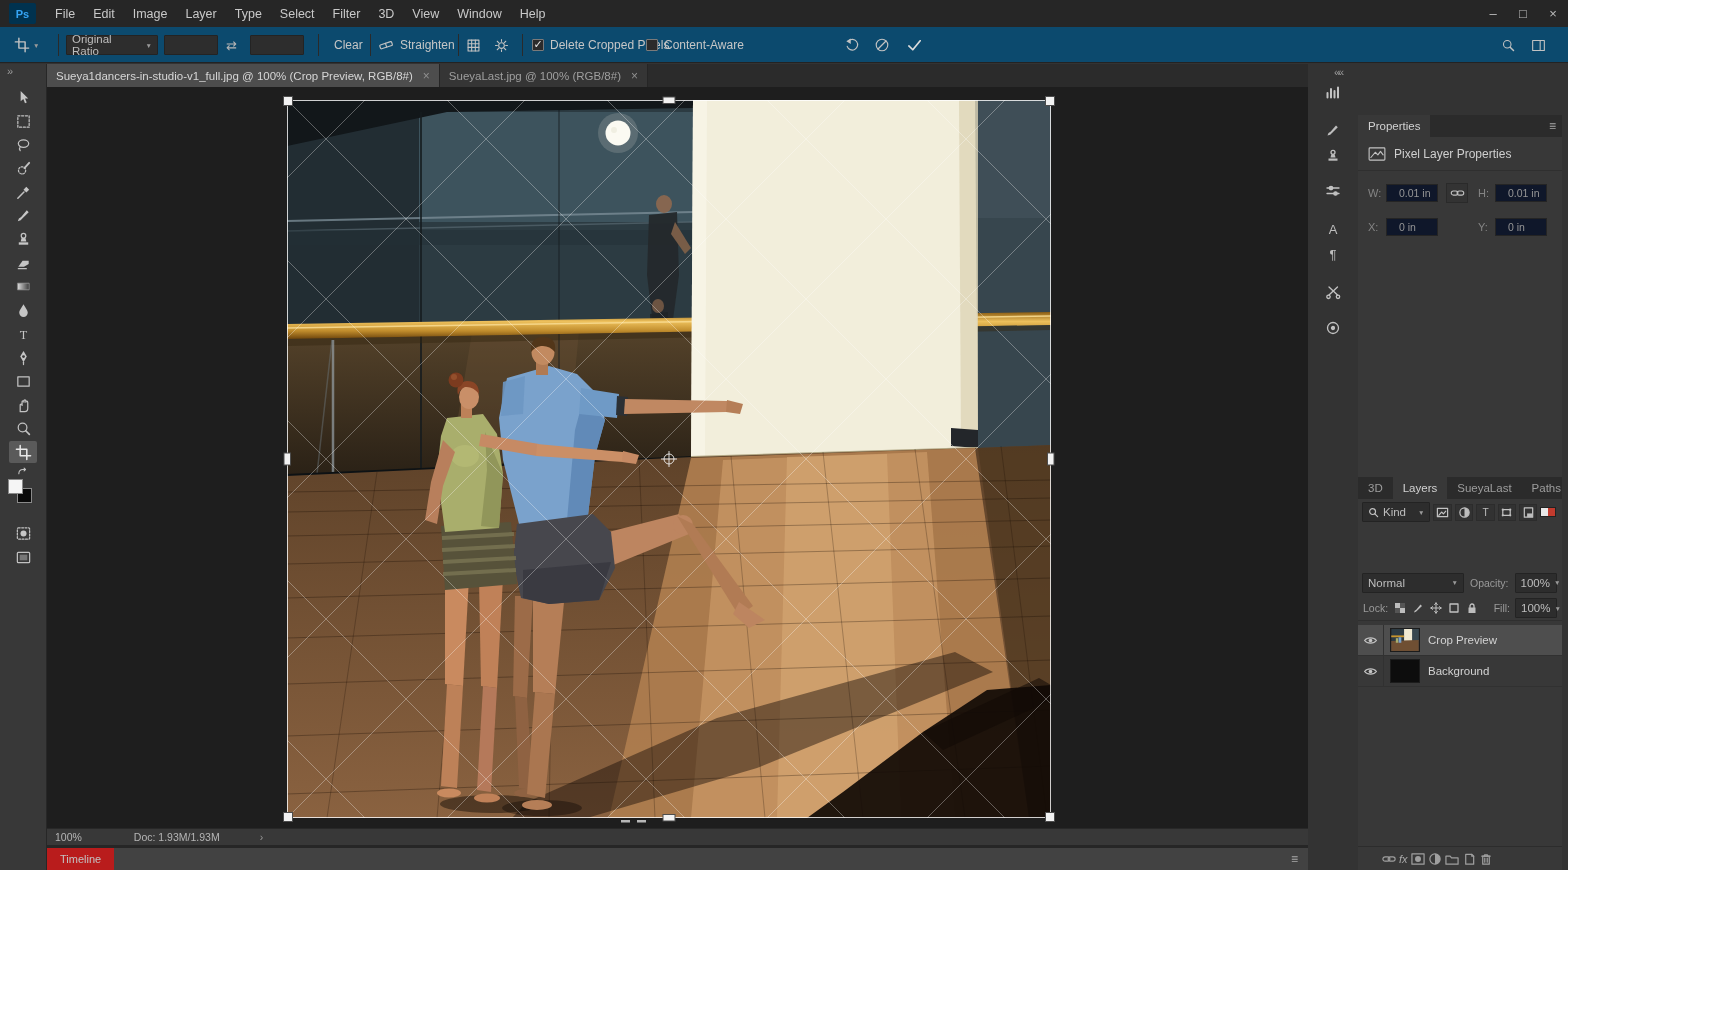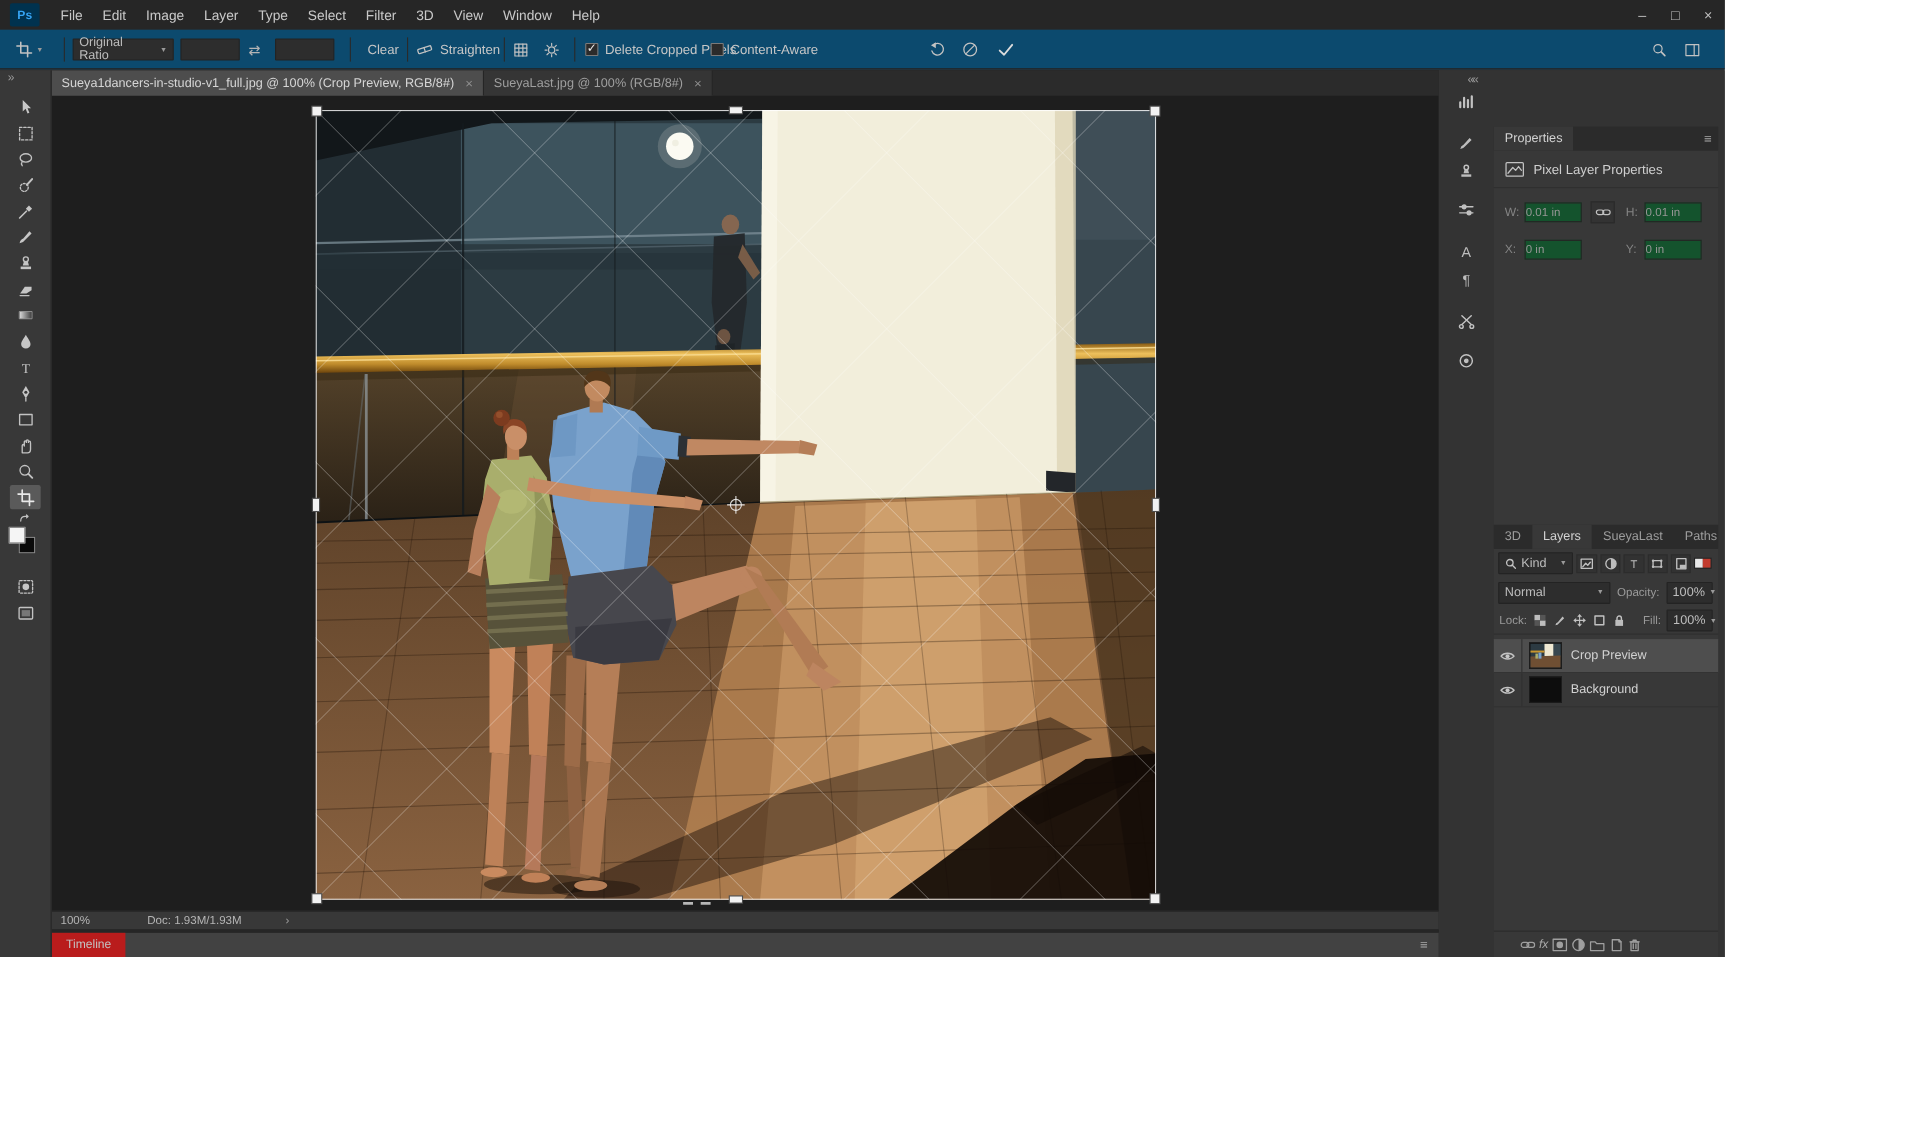--- a/index.html
+++ b/index.html
@@ -69,32 +69,32 @@
   .props-panel { top:11px; height:395px;margin-top:40px; }
   .layers-panel { top:413px; bottom:0; }
   .ptab-row { height:22px; background:#2b2b2b; display:flex; align-items:stretch; }
   .ptab { padding:0 10px; display:flex; align-items:center; font-size:11.5px; color:#9d9d9d; }
   .ptab.active { background:#383838; color:#d2d2d2; }
   .pmenu { margin-left:auto; margin-right:6px; align-self:center; color:#a8a8a8; font-size:12px; }
 
   .props-header { display:flex; align-items:center; gap:8px; height:34px; padding:0 10px; border-bottom:1px solid #2f2f2f; color:#cfcfcf; font-size:12px; }
   .prow { position:relative; height:22px; margin-top:12px; }
   .flabel { position:absolute; color:#848484; font-size:11px; top:4px; }
-  .finput { position:absolute; top:1px; width:52px; height:18px; background:#14532d; border:1px solid #242424; color:#969696; font-size:10.5px; display:flex; align-items:center; padding-left:0; }
+  .finput { position:absolute; top:1px; width:52px; height:18px; background:#0f172a; border:1px solid #242424; color:#969696; font-size:10.5px; display:flex; align-items:center; padding-left:12px; }
   .linkbtn { position:absolute; left:88px; top:0px; width:22px; height:20px; border:1px solid #2a2a2a; background:#333333; display:flex; align-items:center; justify-content:center; }
 
   .lrow-filter { height:26px; display:flex; align-items:center; padding:0 4px; gap:3px; }
   .kindbox { width:74px; }
   .kindbox span.klabel { flex:1; }
   .mini-btn { width:20px; height:17px; display:flex; align-items:center; justify-content:center; border:1px solid #2c2c2c; background:#323232; }
   .mini-btn svg { width:13px; height:13px; }
   .fswitch { margin-left:auto; margin-right:2px; width:17px; height:10px; border:1px solid #222; display:flex; }
   .fswitch .w { flex:1; background:#e8e8e8; }
   .fswitch .r { flex:1; background:#c23b2e; }
-  .lrow-blend { display:flex; align-items:center; padding:0 4px; height:27px; gap:6px; }
+  .lrow-blend { display:flex; align-items:center; padding:0 4px; height:27px; gap:6px;margin-top:44px; }
   .blendbox { width:102px; justify-content:space-between; }
   .smlabel { font-size:10.5px; color:#9a9a9a; }
   .opbox { width:42px; justify-content:space-between; }
   .lrow-lock { display:flex; align-items:center; height:25px; padding:0 5px; gap:5px; border-bottom:1px solid #2f2f2f; }
   .lockic { width:15px; height:15px; display:flex; align-items:center; justify-content:center; }
   .lockic svg { width:12px; height:12px; }
   .lock-fill { margin-left:10px; }
 
   .layer-list { margin-top:4px; }
   .layer-row { height:31px; display:flex; align-items:center; border-bottom:1px solid #313131; }

